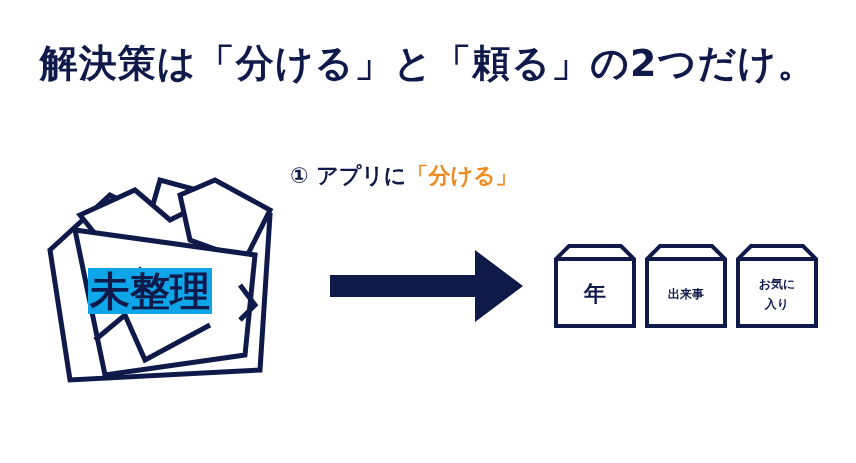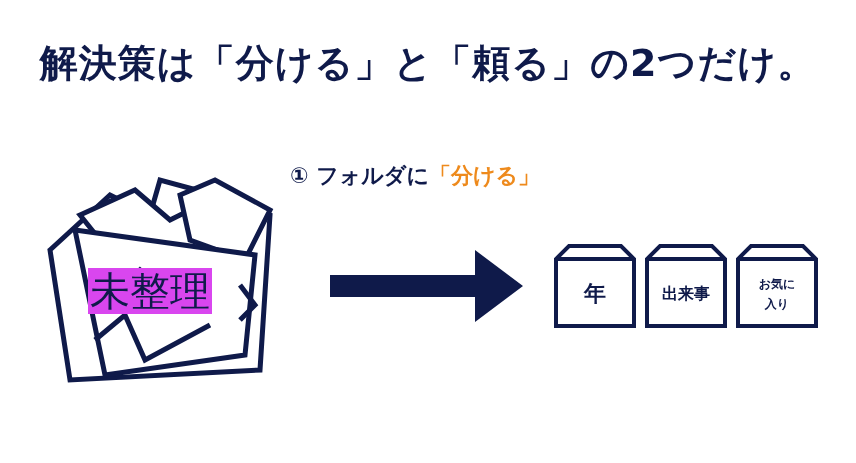--- a/index.html
+++ b/index.html
@@ -9,41 +9,41 @@
     }
     .title {
       position: absolute; left: 0; top: 38px; width: 856px; text-align: center;
       font-size: 38px; font-weight: bold; color: #0f1a4a; letter-spacing: 1px;
     }
     .steps { position: absolute; left: 290px; top: 158px; }
     .step { font-size: 22px; font-weight: bold; color: #0f1a4a; height: 36px; line-height: 36px; white-space: nowrap; }
     .step .hl { color: #ee8a1c; }
     .messy { position: absolute; left: 40px; top: 170px; width: 250px; height: 215px; }
     .messy-label {
-      position: absolute; left: 88px; top: 268px; font-size: 40px; font-weight: normal;
-      color: #0f1a4a; background: #d946ef; padding: 0 2px; line-height: 46px;
+      position: absolute; left: 88px; top: 268px; font-size: 40px; font-weight: bold;
+      color: #0f1a4a; background: #0ea5e9; padding: 0 2px; line-height: 46px;
     }
     .arrow { position: absolute; left: 330px; top: 250px; }
     .folder { position: absolute; top: 243px; width: 84px; height: 86px; }
     .folder svg { position: absolute; left: 0; top: 0; }
     .folder-label {
       position: absolute; left: 0; top: 18px; width: 84px; height: 66px;
       display: flex; align-items: center; justify-content: center; text-align: center;
       font-weight: bold; color: #0f1a4a; line-height: 20px;
     }
   </style>
 </head>
 <body>
 
 <div class="title">解決策は「分ける」と「頼る」の2つだけ。</div>
 
 <div class="steps">
   <div class="step">
     <span>①</span>
-    <span>フォルダに</span><span class="hl">「分ける」</span>
+    <span>アプリに</span><span class="hl">「分ける」</span>
   </div>
 </div>
 
 <svg class="messy" viewBox="0 0 250 215" width="250" height="215">
   <g fill="#fff" stroke="#0f1a4a" stroke-width="5" stroke-linejoin="miter">
     <polygon points="10,80 70,25 110,45 120,10 175,25 230,45 220,200 30,210"></polygon>
     <polygon points="40,45 95,20 130,50 160,35 200,60 205,90 60,70"></polygon>
     <polygon points="140,25 175,10 230,40 205,90 150,70"></polygon>
     <polygon points="35,60 215,85 205,185 65,205"></polygon>
     <polyline fill="none" points="80,120 100,100 130,125"></polyline>
@@ -63,21 +63,21 @@
     <line x1="3" y1="16" x2="81" y2="16" stroke="#0f1a4a" stroke-width="4"></line>
   </svg>
   <div class="folder-label" style="font-size:22px">年</div>
 </div>
 
 <div class="folder" style="left:644px">
   <svg width="84" height="86" viewBox="0 0 84 86">
     <polygon points="16,3 68,3 81,16 81,83 3,83 3,16" fill="#fff" stroke="#0f1a4a" stroke-width="4"></polygon>
     <line x1="3" y1="16" x2="81" y2="16" stroke="#0f1a4a" stroke-width="4"></line>
   </svg>
-  <div class="folder-label" style="font-size:16px">出来事</div>
+  <div class="folder-label" style="font-size:12px">出来事</div>
 </div>
 
 <div class="folder" style="left:735px">
   <svg width="84" height="86" viewBox="0 0 84 86">
     <polygon points="16,3 68,3 81,16 81,83 3,83 3,16" fill="#fff" stroke="#0f1a4a" stroke-width="4"></polygon>
     <line x1="3" y1="16" x2="81" y2="16" stroke="#0f1a4a" stroke-width="4"></line>
   </svg>
   <div class="folder-label" style="font-size:12px; flex-direction:column">
     <span>お気に</span>
     <span>入り</span>

